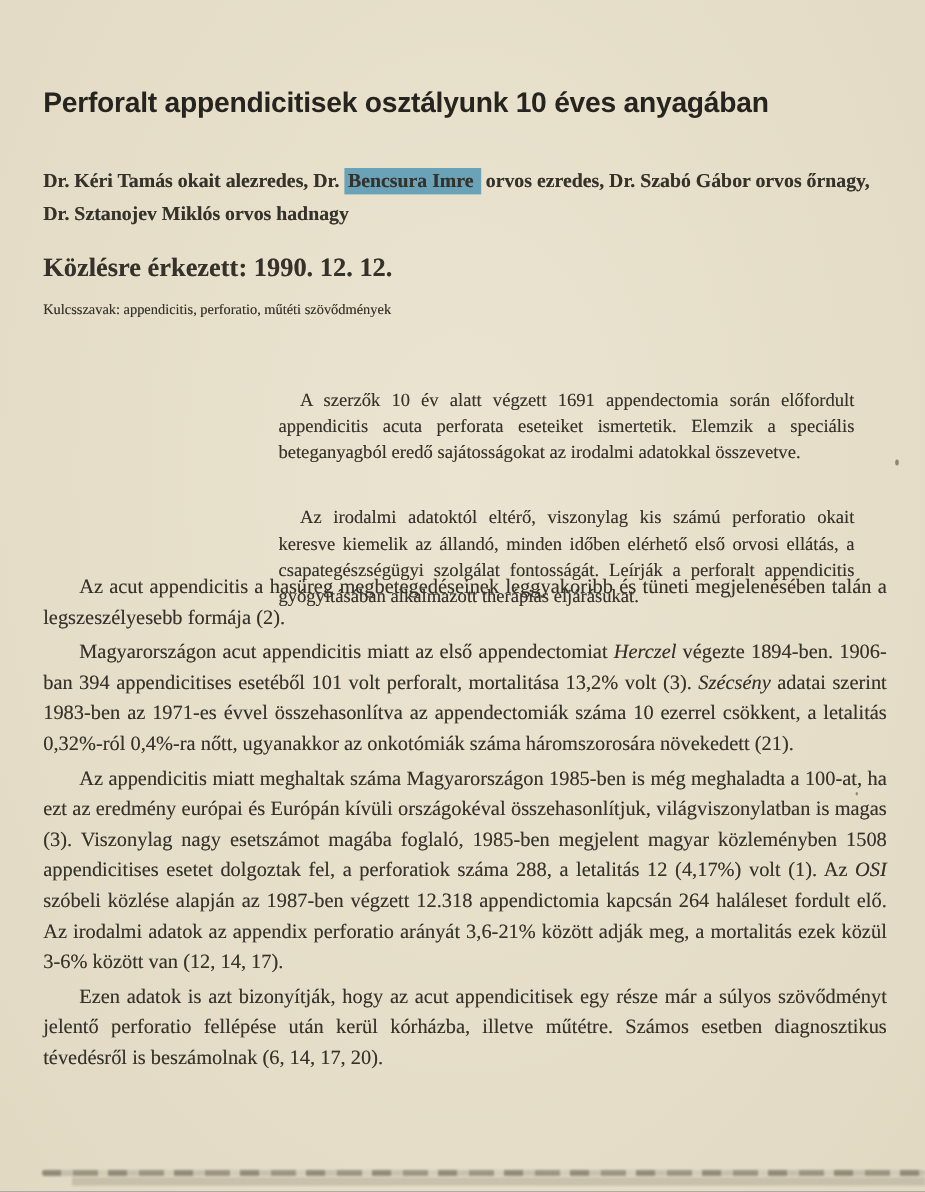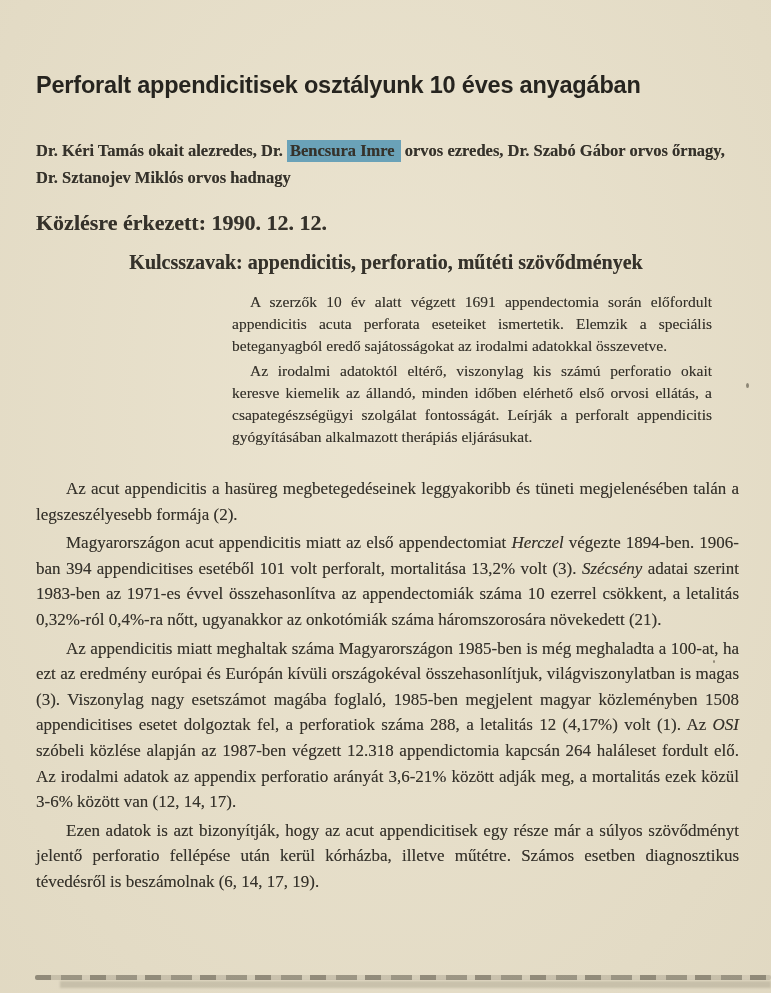--- a/index.html
+++ b/index.html
@@ -41,31 +41,30 @@
     padding:1px 6px 2px 3px;
     text-align:center;
   }
   .received{
     left:36px;top:210px;width:700px;
     font-weight:bold;font-size:22px;
     text-shadow:0 0 0.5px rgba(45,40,30,.5);
   }
   .keywords{
     left:36px;top:251px;width:700px;
-    font-weight:bold;font-size:20px;
+    font-weight:normal;font-size:12px;
     text-shadow:0 0 0.5px rgba(45,40,30,.5);
-    text-align:center;
   }
   .abstract{
     left:232px;top:291px;width:480px;
     font-size:15.5px;line-height:22px;
     text-align:justify;
     text-shadow:0 0 0.4px rgba(50,45,35,.45);
   }
-  .abstract p{text-indent:18px;margin-bottom:3px;}
+  .abstract p{text-indent:18px;margin-bottom:3px;margin-top:32px;}
   .bodytext{
     left:36px;top:476px;width:703px;
     font-size:17px;line-height:25.6px;
     text-align:justify;
     text-shadow:0 0 0.4px rgba(50,45,35,.45);
   }
   .bodytext p{text-indent:30px;margin-bottom:3px;}
   .bodytext i, .abstract i{font-style:italic;}
   .scan-edge{
     position:absolute;
@@ -106,21 +105,21 @@
 
   <div class="blk abstract">
     <p>A szerzők 10 év alatt végzett 1691 appendectomia során előfordult appendicitis acuta perforata eseteiket ismertetik. Elemzik a speciális beteganyagból eredő sajátosságokat az irodalmi adatokkal összevetve.</p>
     <p>Az irodalmi adatoktól eltérő, viszonylag kis számú perforatio okait keresve kiemelik az állandó, minden időben elérhető első orvosi ellátás, a csapategészségügyi szolgálat fontosságát. Leírják a perforalt appendicitis gyógyításában alkalmazott therápiás eljárásukat.</p>
   </div>
 
   <div class="blk bodytext">
     <p>Az acut appendicitis a hasüreg megbetegedéseinek leggyakoribb és tüneti megjelenésében talán a legszeszélyesebb formája (2).</p>
     <p><span>Magyarországon acut appendicitis miatt az első appendectomiat </span><i>Herczel</i><span> végezte 1894-ben. 1906-ban 394 appendicitises esetéből 101 volt perforalt, mortalitása 13,2% volt (3). </span><i>Szécsény</i><span> adatai szerint 1983-ben az 1971-es évvel összehasonlítva az appendectomiák száma 10 ezerrel csökkent, a letalitás 0,32%-ról 0,4%-ra nőtt, ugyanakkor az onkotómiák száma háromszorosára növekedett (21).</span></p>
     <p><span>Az appendicitis miatt meghaltak száma Magyarországon 1985-ben is még meghaladta a 100-at, ha ezt az eredmény európai és Európán kívüli országokéval összehasonlítjuk, világviszonylatban is magas (3). Viszonylag nagy esetszámot magába foglaló, 1985-ben megjelent magyar közleményben 1508 appendicitises esetet dolgoztak fel, a perforatiok száma 288, a letalitás 12 (4,17%) volt (1). Az </span><i>OSI</i><span> szóbeli közlése alapján az 1987-ben végzett 12.318 appendictomia kapcsán 264 haláleset fordult elő. Az irodalmi adatok az appendix perforatio arányát 3,6-21% között adják meg, a mortalitás ezek közül 3-6% között van (12, 14, 17).</span></p>
-    <p>Ezen adatok is azt bizonyítják, hogy az acut appendicitisek egy része már a súlyos szövődményt jelentő perforatio fellépése után kerül kórházba, illetve műtétre. Számos esetben diagnosztikus tévedésről is beszámolnak (6, 14, 17, 19).</p>
+    <p>Ezen adatok is azt bizonyítják, hogy az acut appendicitisek egy része már a súlyos szövődményt jelentő perforatio fellépése után kerül kórházba, illetve műtétre. Számos esetben diagnosztikus tévedésről is beszámolnak (6, 14, 17, 20).</p>
   </div>
 
   <div class="scan-edge"></div>
   <div class="scan-edge2"></div>
   <div class="speck speck-a"></div>
   <div class="speck speck-b"></div>
 
 </div>
 
 </body></html>

